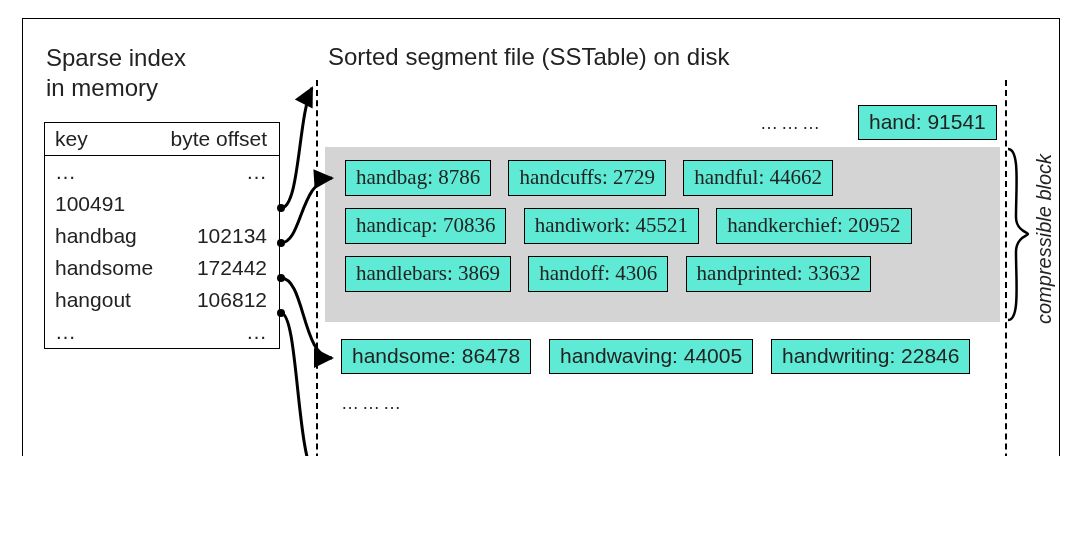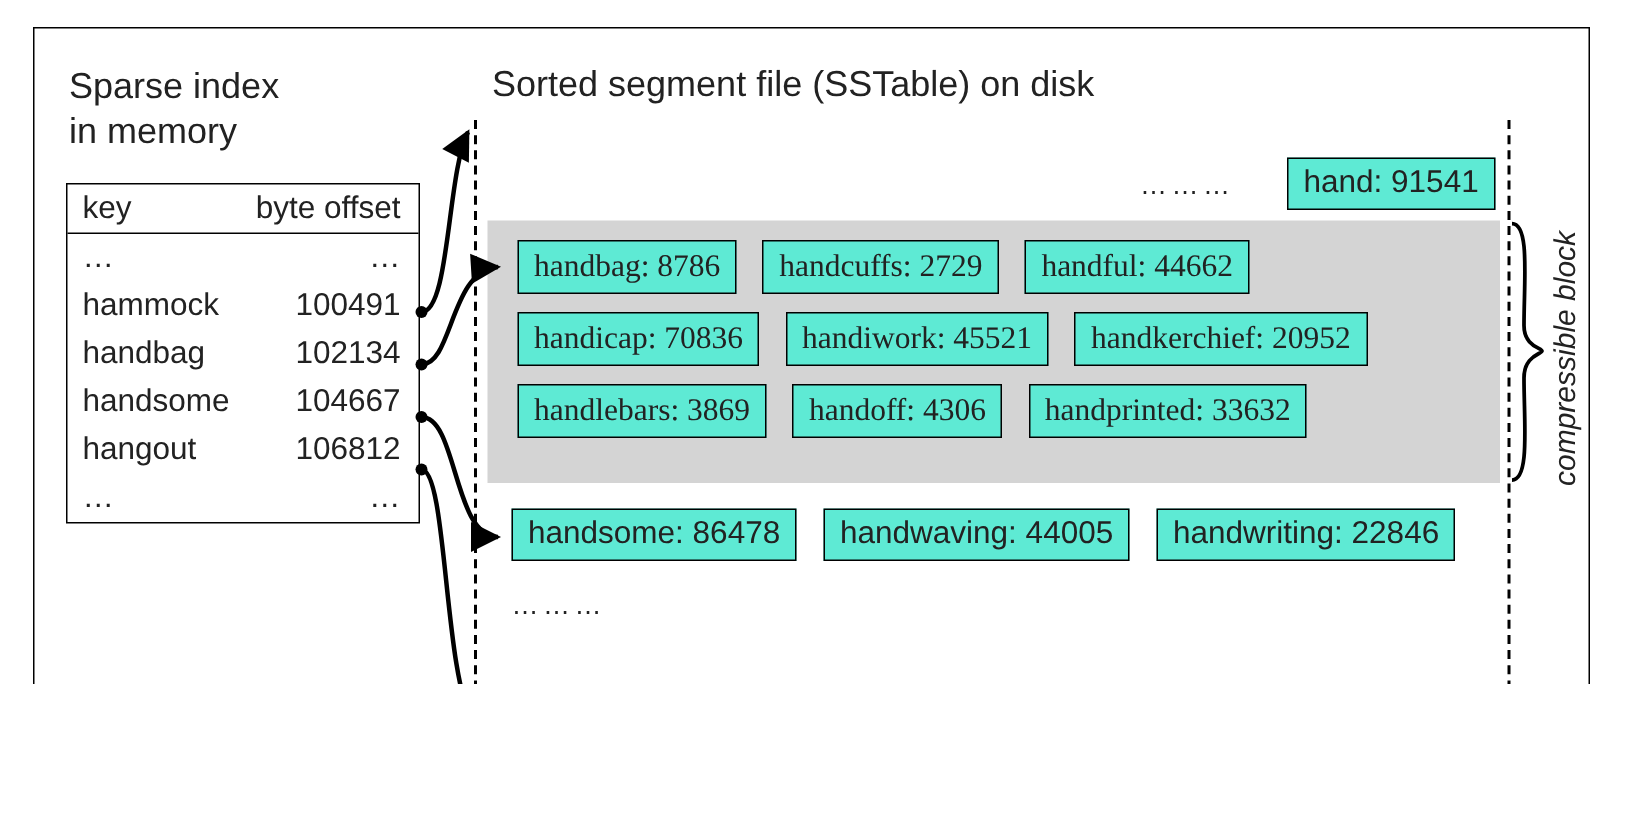--- a/index.html
+++ b/index.html
@@ -153,30 +153,29 @@
   <div class="sparse-table">
     <div class="sparse-head">
       <span class="sparse-key">key</span>
       <span class="sparse-off">byte offset</span>
     </div>
     <div class="sparse-row">
       <span class="sparse-key">…</span>
       <span class="sparse-off">…</span>
     </div>
     <div class="sparse-row">
-      <span class="sparse-key">hammock</span>
       <span class="sparse-off">100491</span>
     </div>
     <div class="sparse-row">
       <span class="sparse-key">handbag</span>
       <span class="sparse-off">102134</span>
     </div>
     <div class="sparse-row">
       <span class="sparse-key">handsome</span>
-      <span class="sparse-off">104667</span>
+      <span class="sparse-off">172442</span>
     </div>
     <div class="sparse-row">
       <span class="sparse-key">hangout</span>
       <span class="sparse-off">106812</span>
     </div>
     <div class="sparse-row">
       <span class="sparse-key">…</span>
       <span class="sparse-off">…</span>
     </div>
   </div>

